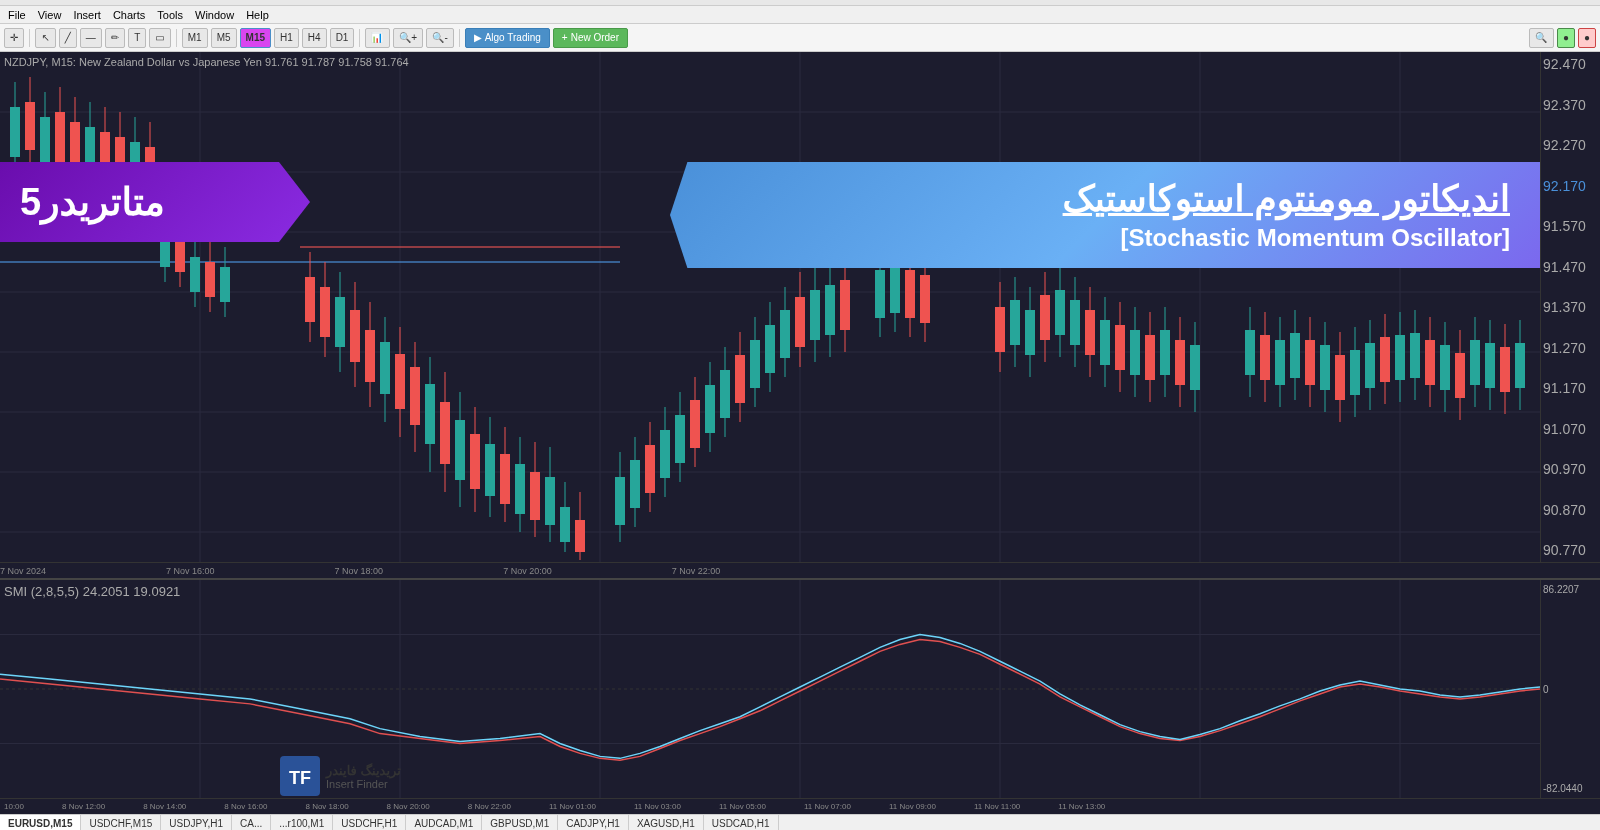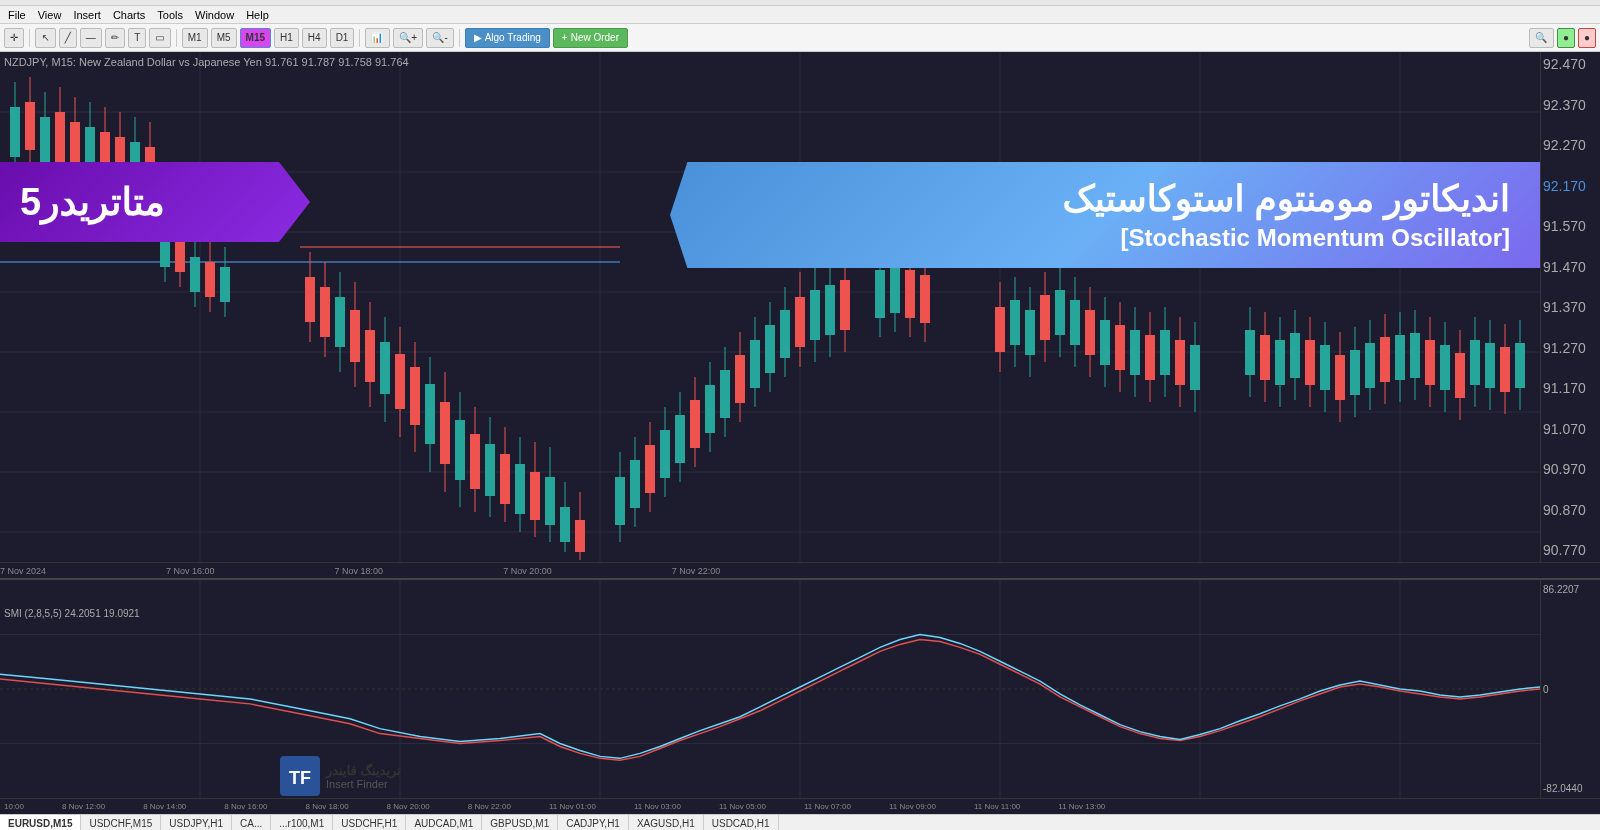--- a/index.html
+++ b/index.html
@@ -113,20 +113,21 @@
       padding: 16px 30px;
       clip-path: polygon(2% 0, 100% 0, 100% 100%, 2% 100%, 0% 50%);
       width: 870px;
       text-align: right;
       direction: rtl;
     }
     .banner-right .title-ar {
       font-size: 36px;
       font-weight: bold;
       display: block;
+      text-decoration: underline;
     }
     .banner-right .title-en {
       font-size: 24px;
       font-weight: bold;
       display: block;
       margin-top: 4px;
     }
 
     
     .chart-svg {
@@ -143,23 +144,22 @@
       position: relative;
       background: #1c1c2e;
       border-top: 2px solid #444;
       overflow: hidden;
     }
     .smi-label {
       position: absolute;
       top: 4px;
       left: 4px;
       color: #aaa;
-      font-size: 10px;
+      font-size: 13px;
       z-index: 10;
-      margin-top: 24px;
     }
     .smi-svg {
       position: absolute;
       top: 0;
       left: 0;
       width: calc(100% - 60px);
       height: 100%;
     }
     .smi-axis {
       position: absolute;

